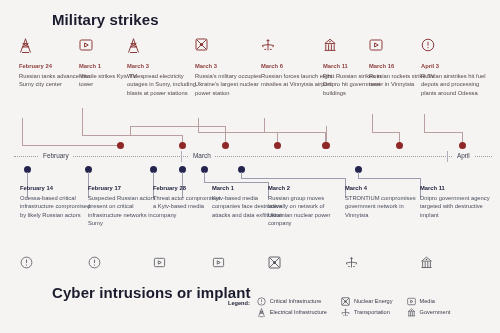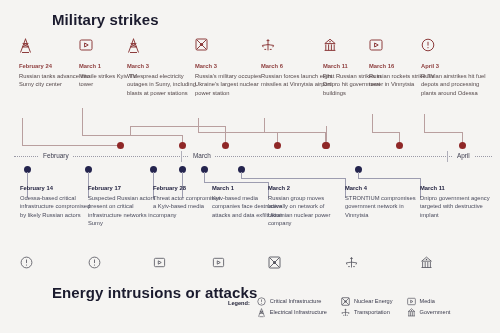--- a/index.html
+++ b/index.html
@@ -123,21 +123,21 @@
 
   svg { display: block; overflow: visible; }
 </style>
 </head>
 <body>
 
 <div class="page">
 
   <div class="section-title" id="title-military">Military strikes</div>
 
-  <div class="section-title" id="title-cyber">Energy intrusions or attacks</div>
+  <div class="section-title" id="title-cyber">Cyber intrusions or implant</div>
 
   <div class="entry top" style="left:19px;">
     <span class="ic">
       <svg width="13" height="15" viewBox="0 0 13 15">
           <g fill="none" stroke="#8d3c3c" stroke-width="1">
             <path d="M1.5 14.5 L6.5 1 L11.5 14.5"></path>
             <path d="M3 14.5 L10 14.5"></path>
             <path d="M3.2 9 L9.8 9"></path>
             <path d="M4.3 5.5 L8.7 5.5"></path>
             <path d="M3.6 9 L9.4 5.5 M3.6 5.5 L9.4 9"></path>

